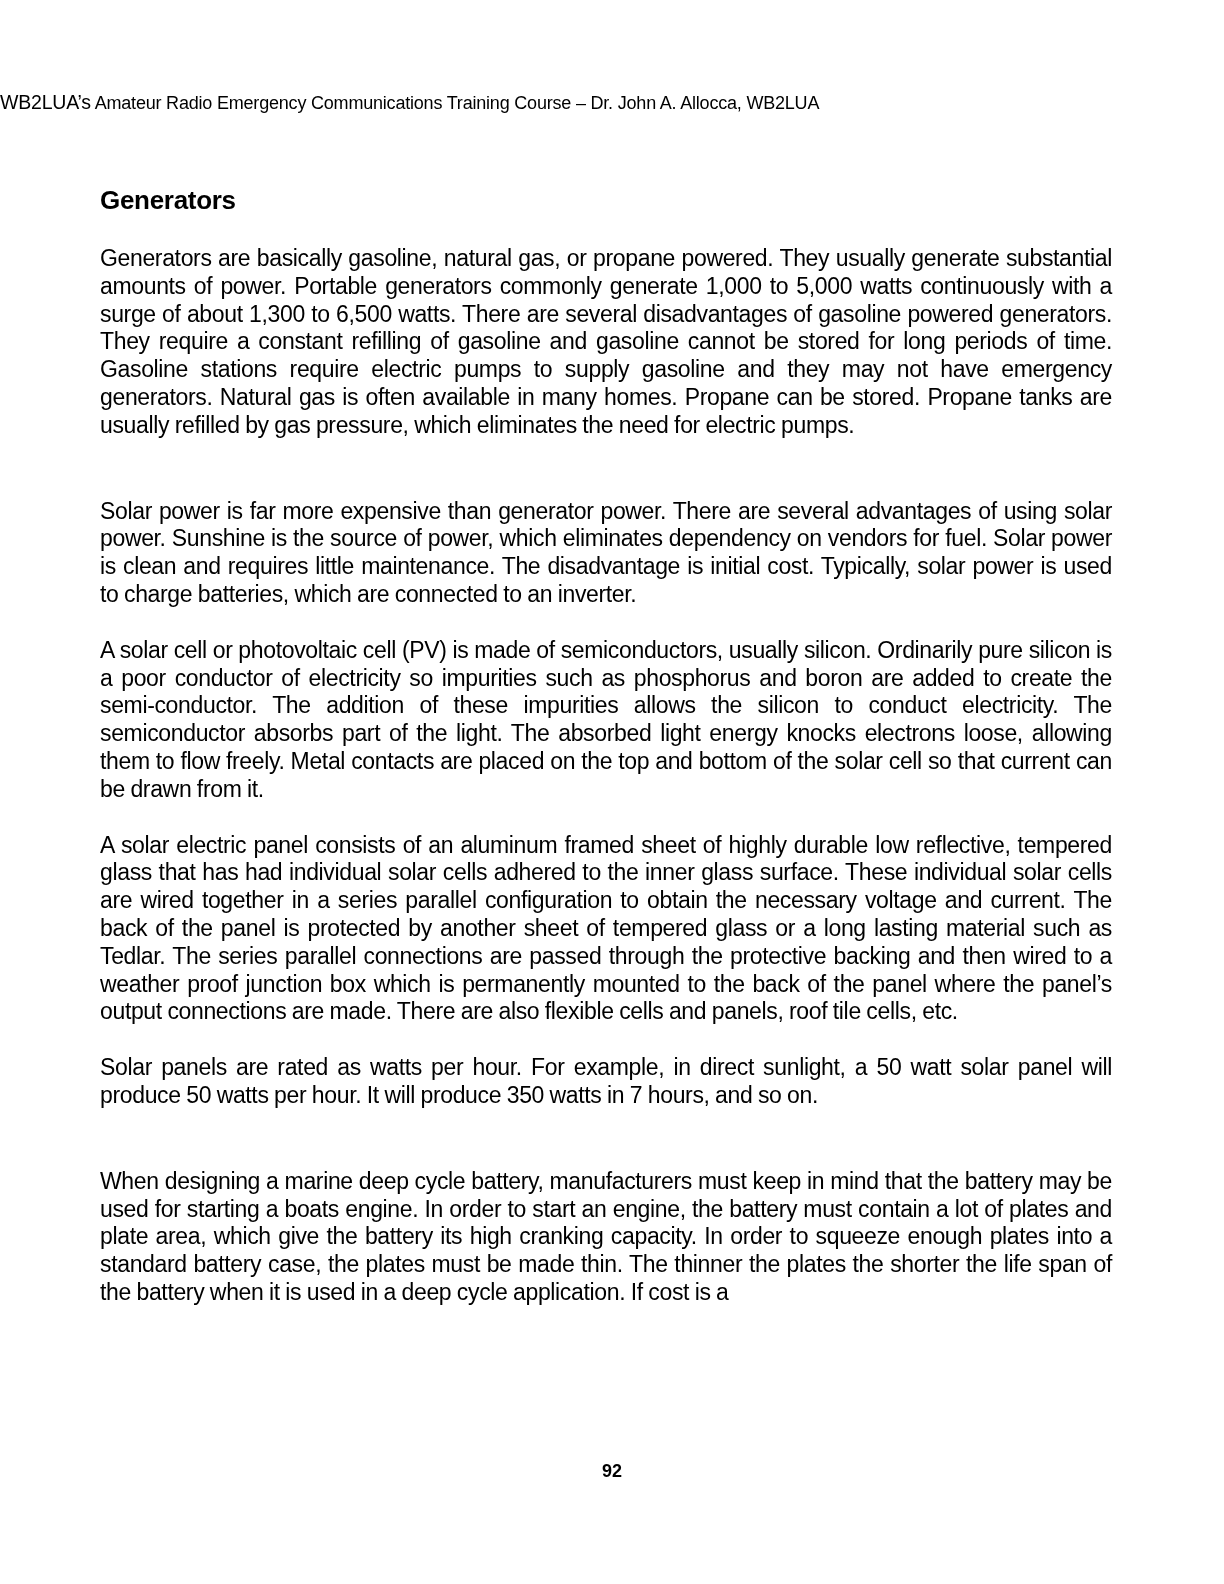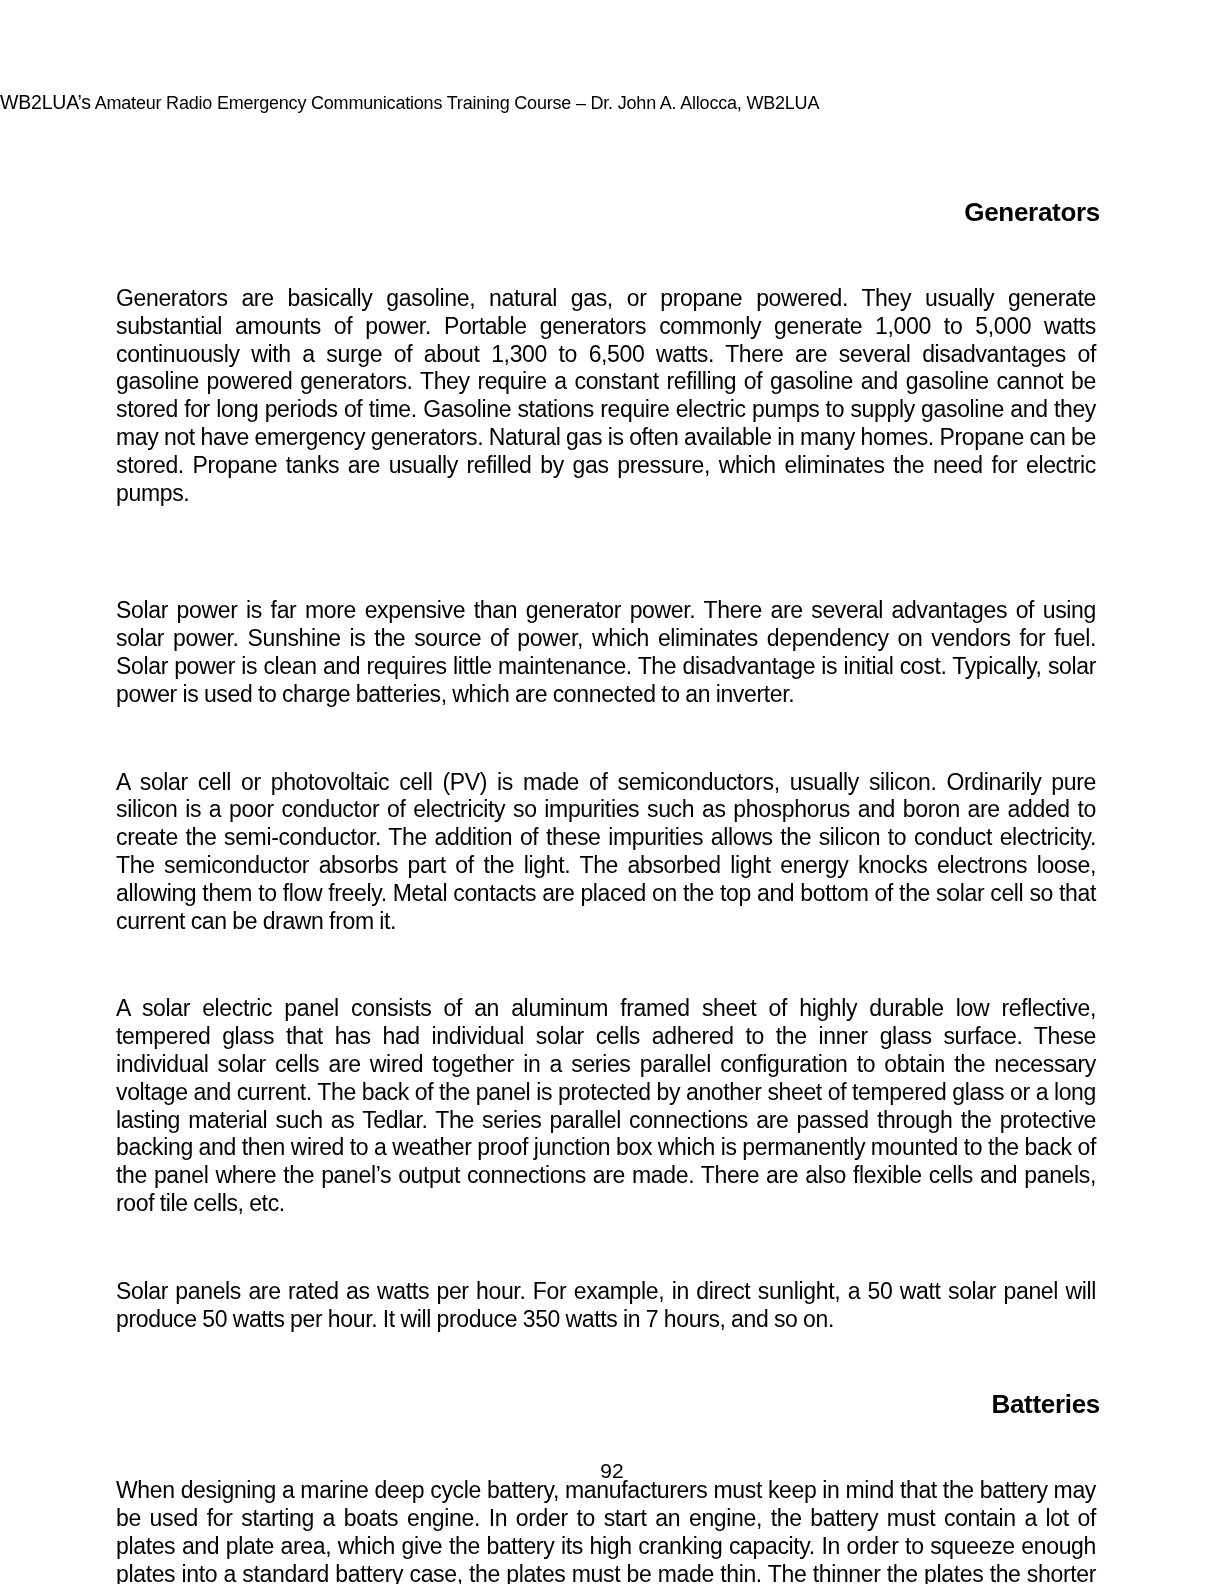--- a/index.html
+++ b/index.html
@@ -32,43 +32,43 @@
       position: absolute;
       left: 100px;
       top: 185px;
       width: 1012px;
     }
     h2.section-heading {
       font-family: "Liberation Sans", sans-serif;
       font-weight: bold;
       font-size: 26px;
       line-height: 30px;
-      margin: 12px;
+      margin: 0;
       letter-spacing: -0.3px;
-      text-align: right;
     }
     p.para {
-      margin: 16px;
+      margin: 0;
       font-size: 23px;
       line-height: 27.8px;
       text-align: justify;
       letter-spacing: -0.35px;
       word-spacing: -0.5px;
     }
     .gap-after-heading { height: 30px; }
     .gap-between-paras { height: 28px; }
     .gap-before-heading { height: 28px; }
     .page-number {
       position: absolute;
       top: 1460px;
       left: 0;
       width: 1224px;
       text-align: center;
-      font-size: 21px;
+      font-size: 18px;
       line-height: 22px;
+      font-weight: bold;
     }
   </style>
 </head>
 <body>
 
 <div class="page-header">
   <span class="callsign">WB2LUA’s</span><span> Amateur Radio Emergency Communications Training Course – Dr. John A. Allocca, WB2LUA</span>
 </div>
 
 <div class="content">
@@ -88,20 +88,19 @@
     <p class="para">A solar cell or photovoltaic cell (PV) is made of semiconductors, usually silicon. Ordinarily pure silicon is a poor conductor of electricity so impurities such as phosphorus and boron are added to create the semi-conductor. The addition of these impurities allows the silicon to conduct electricity. The semiconductor absorbs part of the light. The absorbed light energy knocks electrons loose, allowing them to flow freely. Metal contacts are placed on the top and bottom of the solar cell so that current can be drawn from it.</p>
     <div class="gap-between-paras"></div>
     <p class="para">A solar electric panel consists of an aluminum framed sheet of highly durable low reflective, tempered glass that has had individual solar cells adhered to the inner glass surface. These individual solar cells are wired together in a series parallel configuration to obtain the necessary voltage and current. The back of the panel is protected by another sheet of tempered glass or a long lasting material such as Tedlar. The series parallel connections are passed through the protective backing and then wired to a weather proof junction box which is permanently mounted to the back of the panel where the panel’s output connections are made. There are also flexible cells and panels, roof tile cells, etc.</p>
     <div class="gap-between-paras"></div>
     <p class="para">Solar panels are rated as watts per hour. For example, in direct sunlight, a 50 watt solar panel will produce 50 watts per hour. It will produce 350 watts in 7 hours, and so on.</p>
   </section>
 
   <div class="gap-before-heading"></div>
 
   <section>
-    <h2 class="section-heading">Batteries</h2>
     <div class="gap-after-heading"></div>
     <p class="para">When designing a marine deep cycle battery, manufacturers must keep in mind that the battery may be used for starting a boats engine. In order to start an engine, the battery must contain a lot of plates and plate area, which give the battery its high cranking capacity. In order to squeeze enough plates into a standard battery case, the plates must be made thin. The thinner the plates the shorter the life span of the battery when it is used in a deep cycle application. If cost is a</p>
   </section>
 
 </div>
 
 <div class="page-number">92</div>
 
 </body></html>

